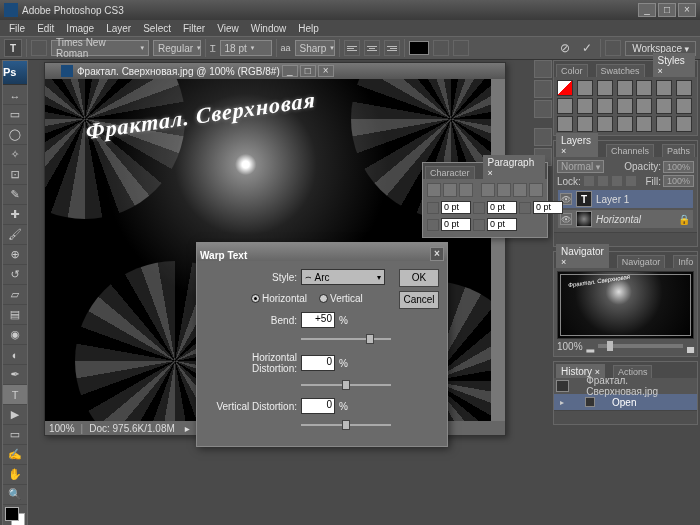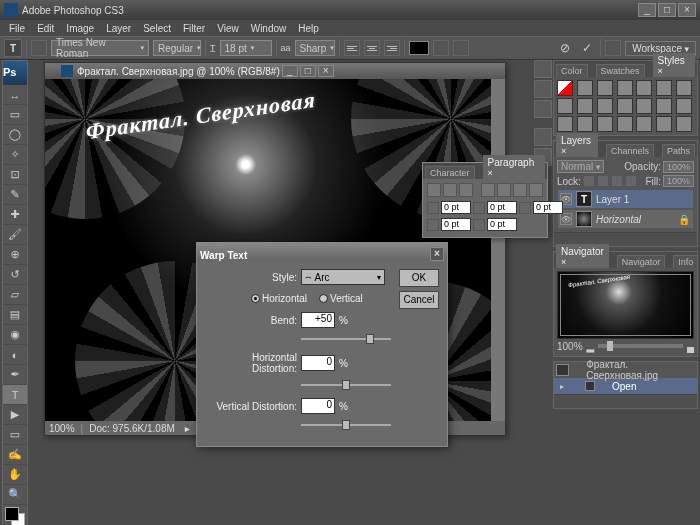--- a/index.html
+++ b/index.html
@@ -327,20 +327,24 @@
           <span>▂</span>
           <div class="nav-track">
               <div class="nav-knob"></div>
             </div>
           <span>▄</span>
         </div>
       </div>
     </div>
 
     <div class="panel">
+      <div class="panel-tabs">
+        <div class="ptab active"><span>History</span> ×</div>
+        <div class="ptab">Actions</div>
+      </div>
       <div class="panel-body" style="padding:0">
         <div class="hist-row">
           <div class="hist-thumb"></div>
           <span>Фрактал. Сверхновая.jpg</span>
         </div>
         <div class="hist-row sel">
           <span class="eye-icon" style="border:none;background:none">▸</span>
           <div class="hist-thumb" style="width:10px;height:10px"></div>
           <span>Open</span>
         </div>

